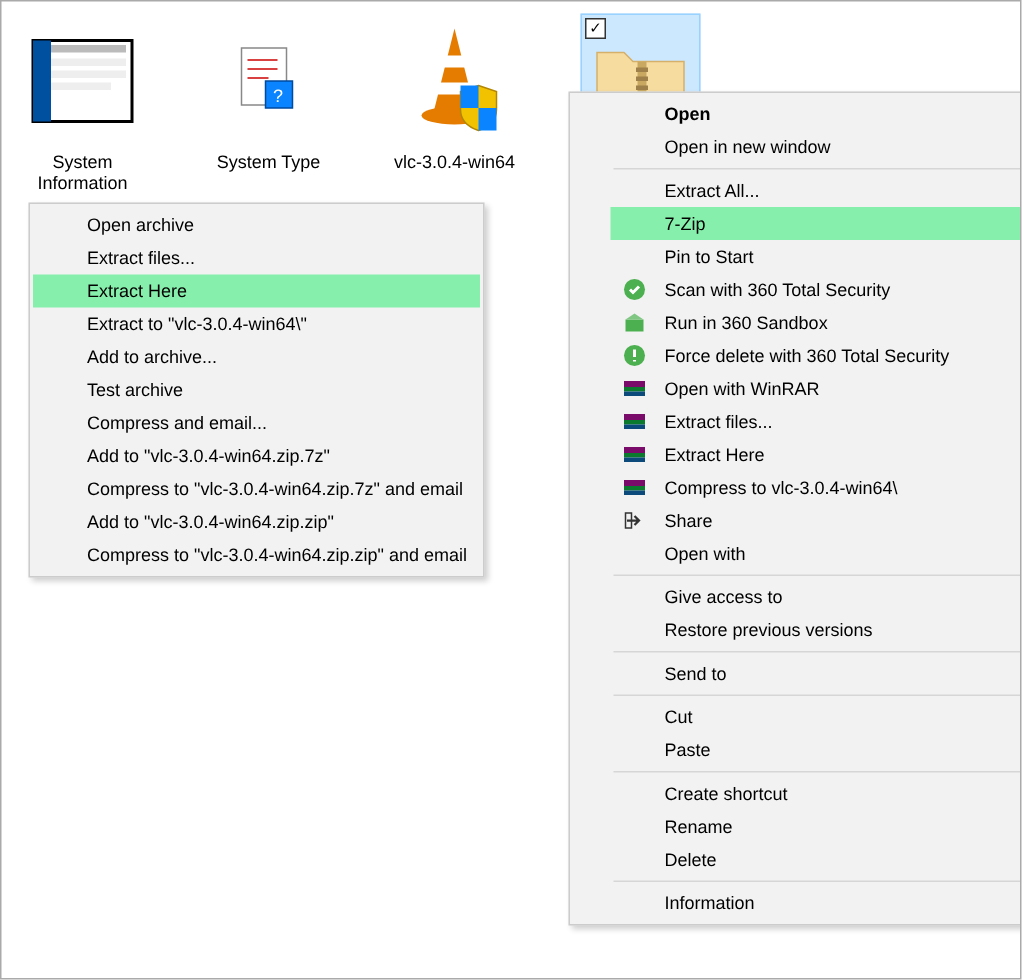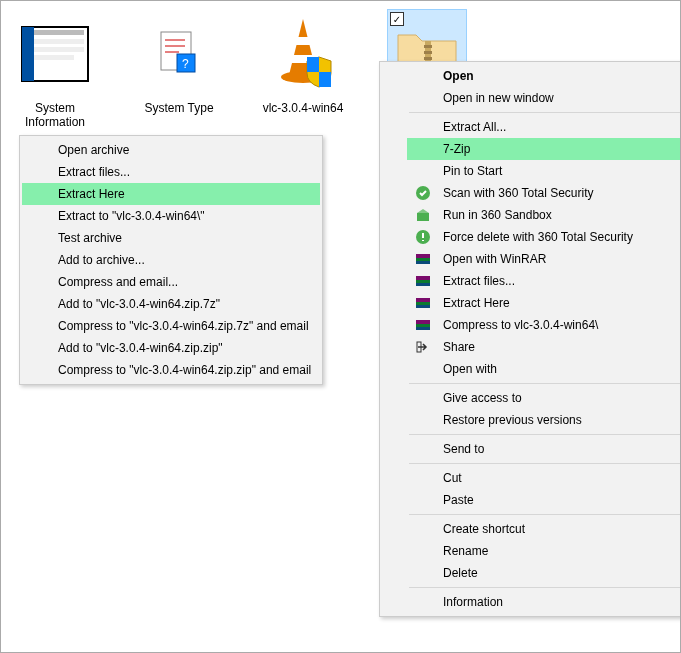--- a/index.html
+++ b/index.html
@@ -140,24 +140,24 @@
   <div class="item">
       <span>Extract files...</span>
     </div>
   <div class="item hovered">
       <span>Extract Here</span>
     </div>
   <div class="item">
       <span>Extract to "vlc-3.0.4-win64\"</span>
     </div>
   <div class="item">
+      <span>Add to archive...</span>
+    </div>
+  <div class="item">
       <span>Test archive</span>
-    </div>
-  <div class="item">
-      <span>Add to archive...</span>
     </div>
   <div class="item">
       <span>Compress and email...</span>
     </div>
   <div class="item">
       <span>Add to "vlc-3.0.4-win64.zip.7z"</span>
     </div>
   <div class="item">
       <span>Compress to "vlc-3.0.4-win64.zip.7z" and email</span>
     </div>

